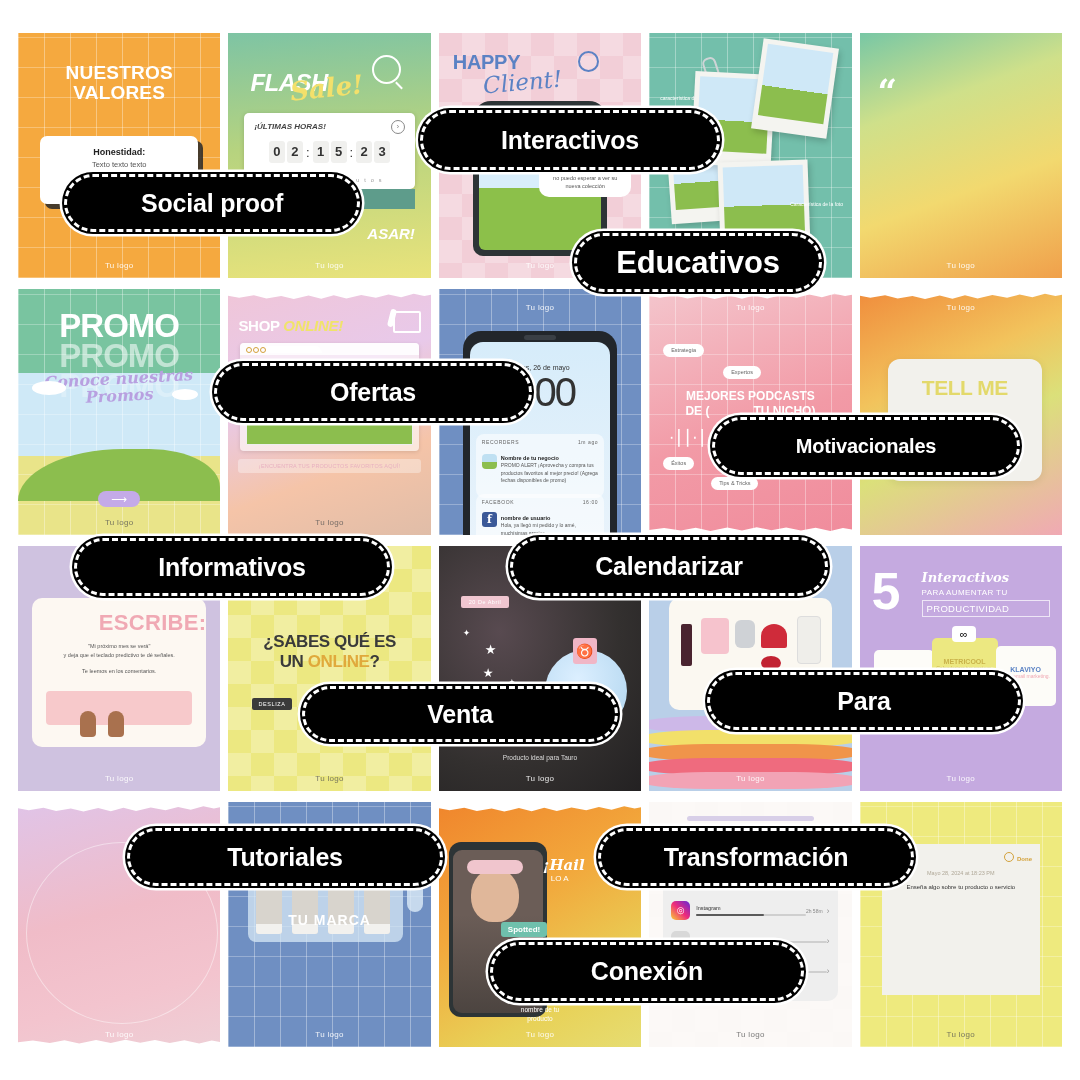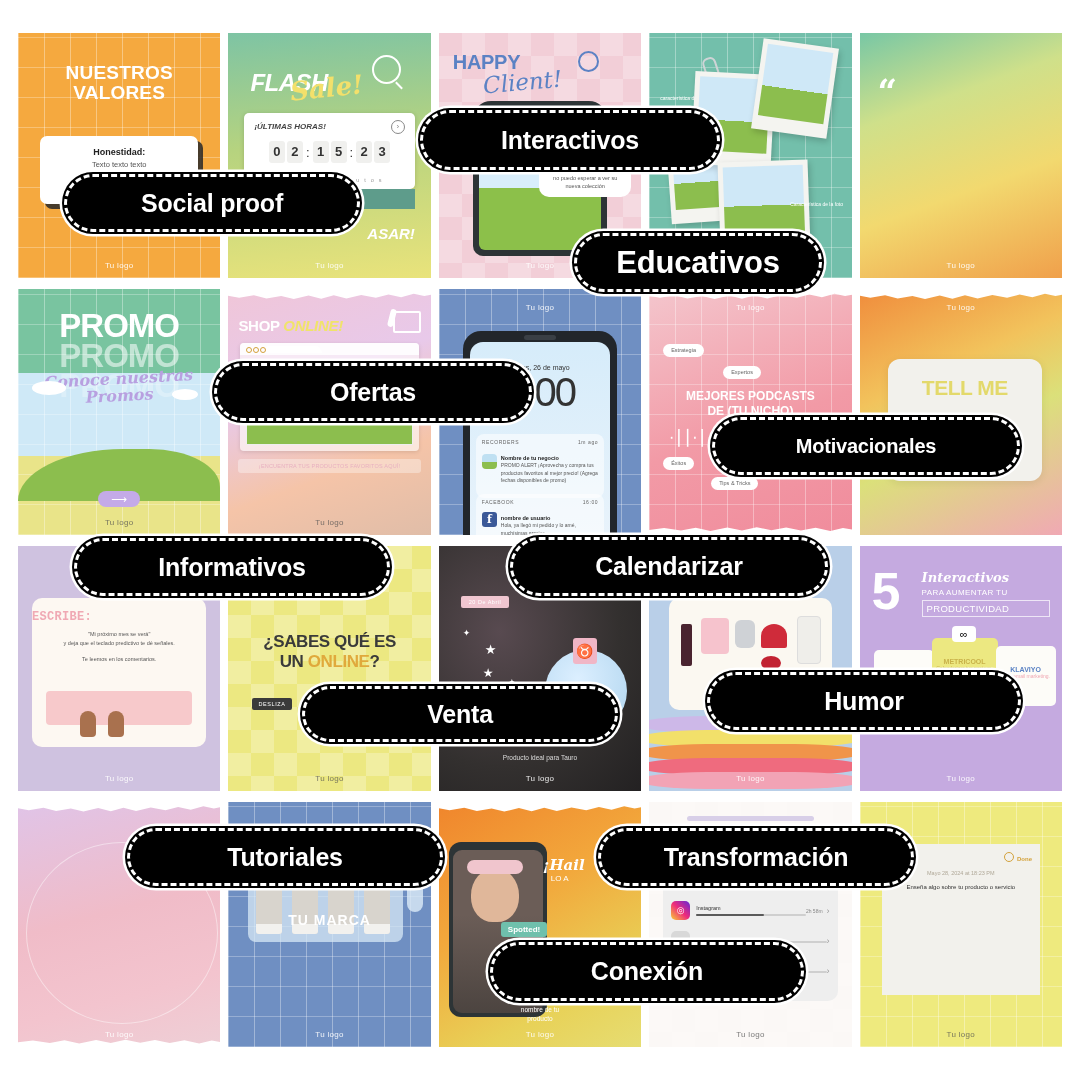--- a/index.html
+++ b/index.html
@@ -192,32 +192,32 @@
   .c8 .ntext{margin-left:19px;}
 
   
   .c9{background:linear-gradient(160deg,#f4c6cd 0%,#f29aa6 55%,#f08c9c 100%);}
   .c9 .tag{position:absolute;background:#fff;border-radius:10px;height:13px;line-height:13px;text-align:center;font-size:5.5px;color:#666;padding:0 8px;}
   .c9 .t1{left:14px;top:55px;}
   .c9 .t2{left:74px;top:77px;}
   .c9 .t3{left:14px;top:168px;}
   .c9 .t4{left:62px;top:188px;}
   .c9 .hd{position:absolute;left:0;right:0;top:100px;text-align:center;color:#fff;font-weight:bold;font-size:12px;line-height:1.25;}
-  .c9 .hd b{color:#fff;}
+  .c9 .hd b{color:#fff;padding-left:44px;}
   .c9 .wave{position:absolute;left:20px;top:140px;color:#fff;font-size:15px;letter-spacing:1px;}
 
   
   .c10{background:linear-gradient(155deg,#f08c3c 0%,#f2c35c 35%,#dbe07a 58%,#f0a9b4 100%);}
   .c10 .box{position:absolute;left:28px;right:20px;top:70px;height:122px;background:#f2f1ec;border-radius:12px;box-shadow:0 2px 8px rgba(0,0,0,.08);}
   .c10 .box span{display:block;text-align:center;color:#e3d96b;font-weight:bold;font-size:21px;line-height:1.05;margin-top:18px;letter-spacing:-.5px;}
 
   
   .c11{background:#cfc2e0;}
   .c11 .panel{position:absolute;left:14px;right:14px;top:52px;bottom:44px;background:#fdf8f2;border-radius:10px;}
-  .c11 .esc{text-align:left;color:#f0a9b4;font-weight:bold;font-size:12px;margin-top:12px;letter-spacing:.3px;font-family:Liberation Mono, monospace;}
+  .c11 .esc{text-align:right;color:#f0a9b4;font-weight:bold;font-size:22px;margin-top:12px;letter-spacing:.3px;}
   .c11 .sub{text-align:center;font-size:5.5px;color:#555;line-height:1.7;margin-top:6px;padding:0 6px;}
   .c11 .sub2{text-align:center;font-size:5.5px;color:#555;margin-top:8px;}
   .c11 .kb{position:absolute;left:14px;right:14px;bottom:22px;height:34px;background:#f7c9cb;border-radius:4px;}
   .c11 .hand{position:absolute;width:16px;height:26px;background:#a9714e;border-radius:8px 8px 4px 4px;bottom:10px;}
   .c11 .h1{left:48px;}
   .c11 .h2{left:76px;}
 
   
   .c12{background:#ece881;}
   .c12 .t{position:absolute;left:8px;right:8px;top:86px;text-align:center;color:#3a3a3a;font-weight:bold;font-size:17px;line-height:1.18;letter-spacing:-.4px;}
@@ -677,18 +677,18 @@
 
   <div id="labels">
       <div class="pill" style="left: 62px; top: 172px; width: 300px; height: 62px; font-size: 25px;">Social proof</div>
       <div class="pill" style="left: 418px; top: 108px; width: 304px; height: 64px; font-size: 25px;">Interactivos</div>
       <div class="pill" style="left: 572px; top: 231px; width: 252px; height: 63px; font-size: 31px;">Educativos</div>
       <div class="pill" style="left: 201px; top: 361px; width: 322px; height: 62px; font-size: 25px; margin-left: 11px;">Ofertas</div>
       <div class="pill" style="left: 710px; top: 415px; width: 312px; height: 62px; font-size: 20px;">Motivacionales</div>
       <div class="pill" style="left: 72px; top: 536px; width: 320px; height: 62px; font-size: 25px;">Informativos</div>
       <div class="pill" style="left: 508px; top: 535px; width: 322px; height: 63px; font-size: 25px;">Calendarizar</div>
       <div class="pill" style="left: 300px; top: 684px; width: 320px; height: 60px; font-size: 25px;">Venta</div>
-      <div class="pill" style="left: 705px; top: 670px; width: 318px; height: 62px; font-size: 25px;">Humor</div>
+      <div class="pill" style="left: 705px; top: 670px; width: 318px; height: 62px; font-size: 25px;">Para</div>
       <div class="pill" style="left: 125px; top: 826px; width: 320px; height: 62px; font-size: 25px;">Tutoriales</div>
       <div class="pill" style="left: 596px; top: 826px; width: 320px; height: 62px; font-size: 25px;">Transformación</div>
       <div class="pill" style="left: 488px; top: 940px; width: 318px; height: 63px; font-size: 25px;">Conexión</div>
     </div>
 </div>
 
 </body></html>

